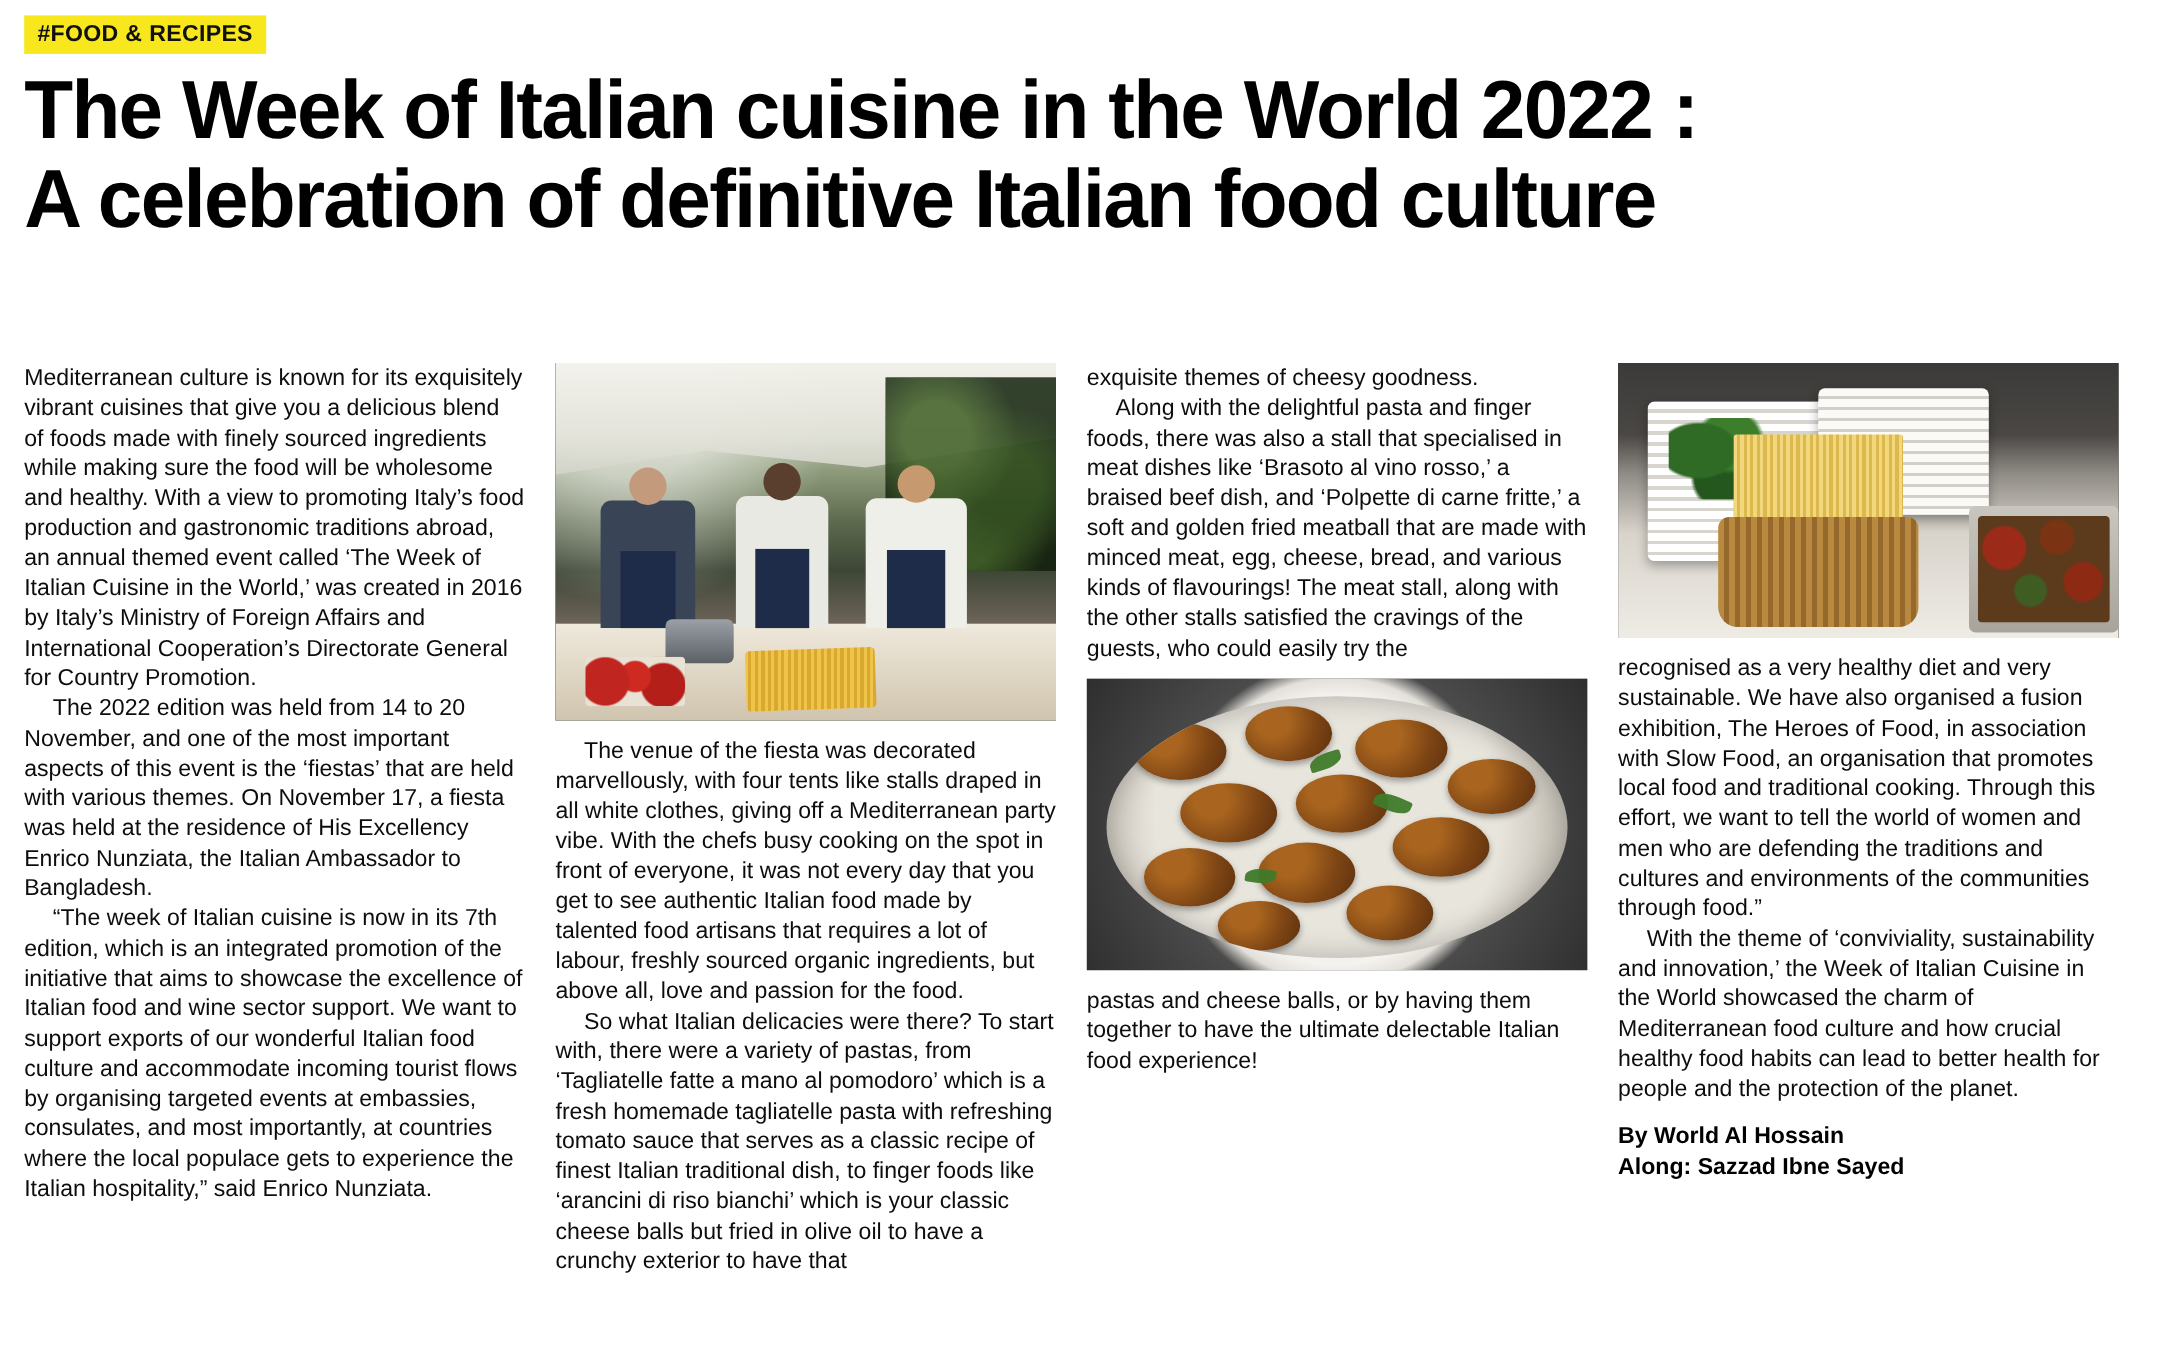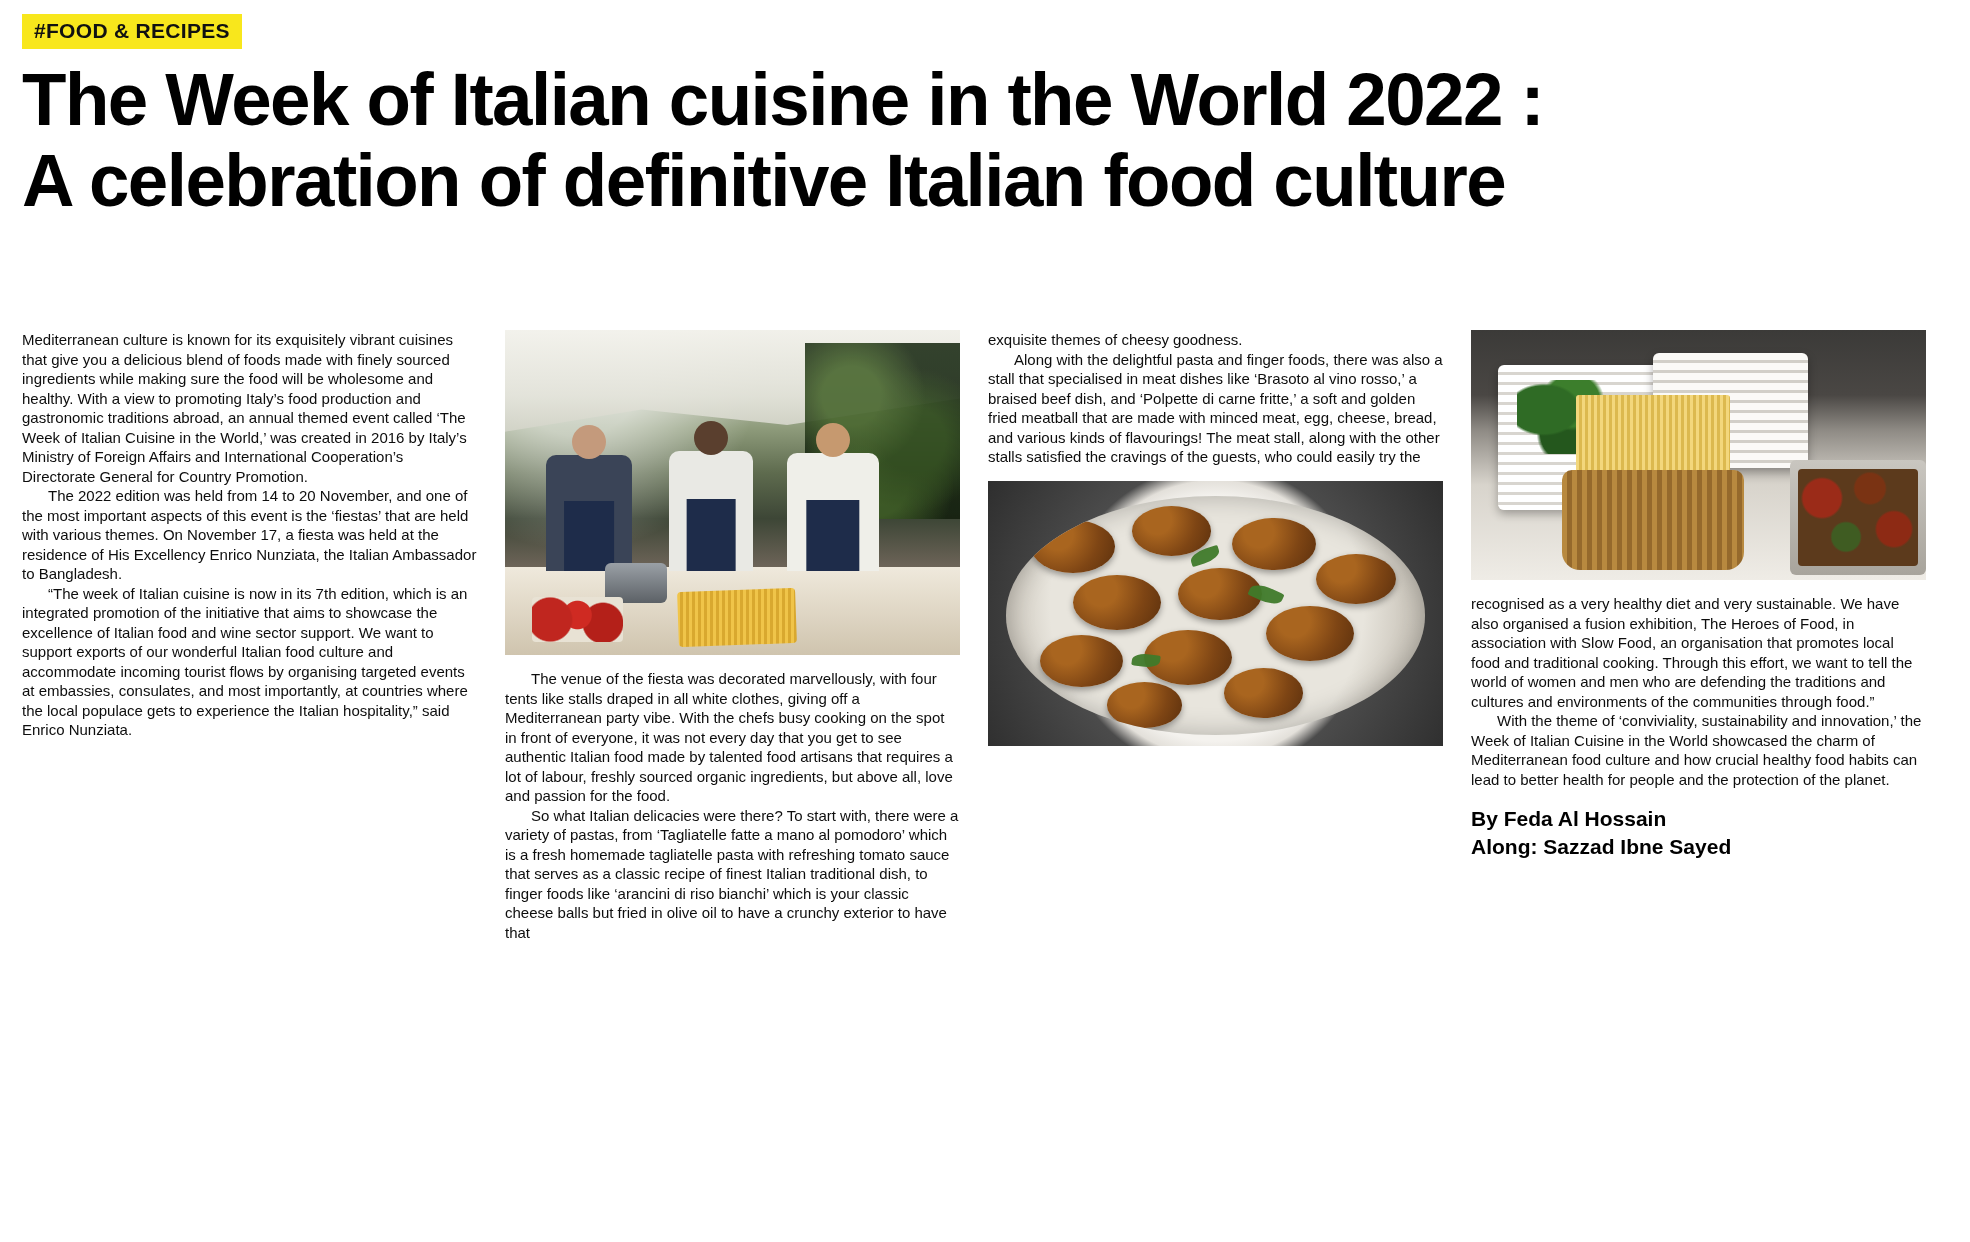--- a/index.html
+++ b/index.html
@@ -52,21 +52,21 @@
     left: 22px;
     right: 22px;
     bottom: 6px;
     display: flex;
     gap: 28px;
   }
   .col { width: 455px; position: relative; }
 
   .body-text {
     font-family: "Liberation Sans", sans-serif;
-    font-size: 15px;
+    font-size: 21px;
     line-height: 1.30;
     color: #0d0d0d;
     text-align: left;
   }
   .body-text p { margin: 0; }
   .body-text p.indent { text-indent: 26px; }
 
   
   .photo {
     position: relative;
@@ -278,39 +278,40 @@
           <span class="mb" style="left:8%;top:58%;width:20%;height:22%;"></span>
           <span class="mb" style="left:33%;top:56%;width:21%;height:23%;"></span>
           <span class="mb" style="left:52%;top:72%;width:19%;height:21%;"></span>
           <span class="mb" style="left:24%;top:78%;width:18%;height:19%;"></span>
           <span class="leaf" style="left:44%;top:22%;width:30px;height:14px;transform:rotate(-18deg);"></span>
           <span class="leaf" style="left:58%;top:38%;width:34px;height:15px;transform:rotate(24deg);"></span>
           <span class="leaf" style="left:30%;top:66%;width:28px;height:13px;transform:rotate(8deg);"></span>
         </div>
       </div>
       <div class="body-text">
+        <p>pastas and cheese balls, or by having them together to have the ultimate delectable Italian food experience!</p>
       </div>
     </div>
 
     <div class="col">
       <div class="photo photo-plates">
         <div class="p3-bg"></div>
         <div class="p3-plates"></div>
         <div class="p3-plates2"></div>
         <div class="p3-basil"></div>
         <div class="p3-spag"></div>
         <div class="p3-basket"></div>
         <div class="p3-tray">
             <span class="food"></span>
           </div>
       </div>
       <div class="body-text">
         <p>recognised as a very healthy diet and very sustainable. We have also organised a fusion exhibition, The Heroes of Food, in association with Slow Food, an organisation that promotes local food and traditional cooking. Through this effort, we want to tell the world of women and men who are defending the traditions and cultures and environments of the communities through food.”</p>
         <p class="indent">With the theme of ‘conviviality, sustainability and innovation,’ the Week of Italian Cuisine in the World showcased the charm of Mediterranean food culture and how crucial healthy food habits can lead to better health for people and the protection of the planet.</p>
       </div>
       <div class="byline">
-        <div>By Feda Al Hossain</div>
+        <div>By World Al Hossain</div>
         <div>Along: Sazzad Ibne Sayed</div>
       </div>
     </div>
 
   </div>
 </div>
 
 </body></html>

